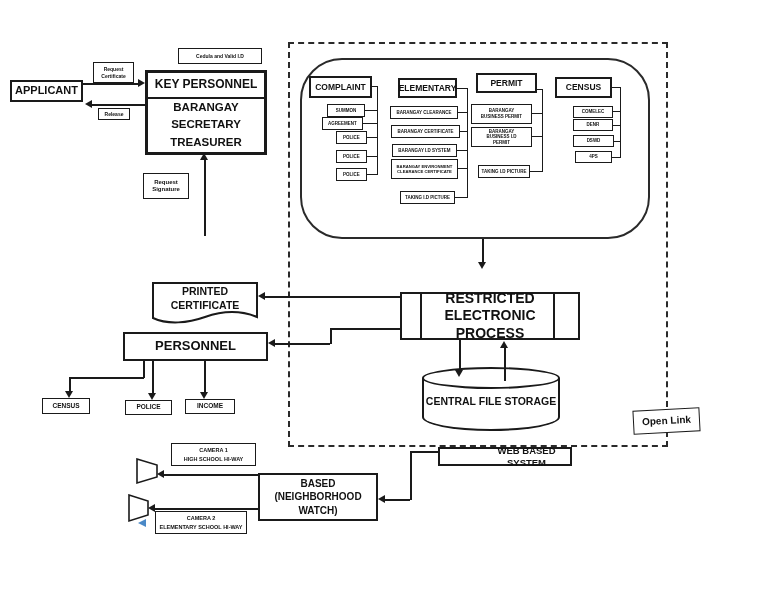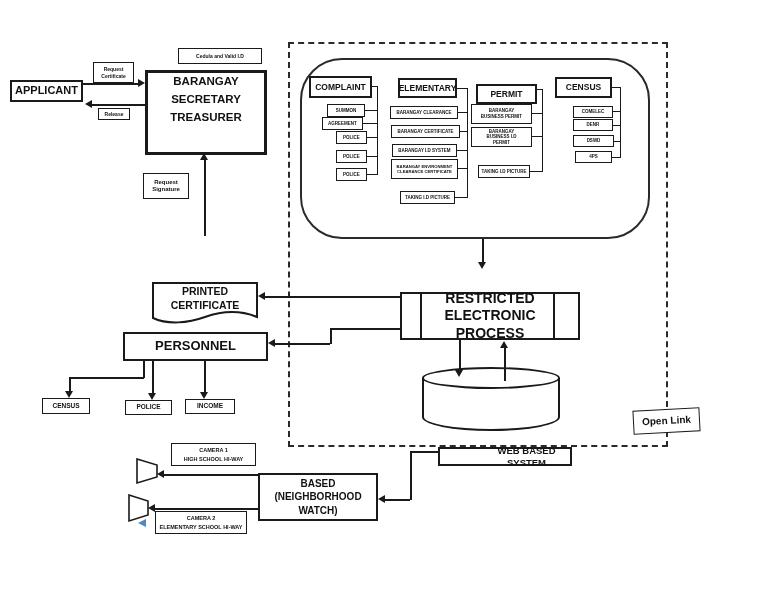--- a/index.html
+++ b/index.html
@@ -39,20 +39,23 @@
 
   <div class="box lite" style="left:93px;top:62px;width:41px;height:21px;font-size:5px;">
       <span>Request Certificate</span>
     </div>
 
   <div class="box lite" style="left:178px;top:48px;width:84px;height:16px;font-size:5px;">
       <span>Cedula and Valid I.D</span>
     </div>
 
   <div class="box" style="left:145px;top:70px;width:122px;height:85px;border-width:3px;flex-direction:column;justify-content:flex-start;">
+    <div style="width:100%;height:28px;border-bottom:2px solid #1a1a1a;display:flex;align-items:center;justify-content:center;font-size:12px;">
+        <span>KEY PERSONNEL</span>
+      </div>
     <div style="flex:1;display:flex;align-items:flex-start;justify-content:center;font-size:11.5px;line-height:1.55;padding:0 14px;">
         <span>BARANGAY SECRETARY TREASURER</span>
       </div>
   </div>
 
   <div class="box lite" style="left:98px;top:108px;width:32px;height:12px;font-size:5px;">
       <span>Release</span>
     </div>
 
   <div class="box lite" style="left:143px;top:173px;width:46px;height:26px;font-size:6px;">
@@ -90,21 +93,21 @@
   <div class="box tiny" style="left:392px;top:144px;width:65px;height:13px;font-size:4.5px;">
       <span>BARANGAY I.D SYSTEM</span>
     </div>
   <div class="box tiny" style="left:391px;top:159px;width:67px;height:20px;font-size:4.2px;padding:0 4px;">
       <span>BARANGAY ENVIRONMENT CLEARANCE CERTIFICATE</span>
     </div>
   <div class="box tiny" style="left:400px;top:191px;width:55px;height:13px;font-size:4.5px;">
       <span>TAKING I.D PICTURE</span>
     </div>
 
-  <div class="box" style="left:476px;top:84px;width:61px;height:20px;font-size:8.5px;">
+  <div class="box" style="left:476px;top:73px;width:61px;height:20px;font-size:8.5px;">
       <span>PERMIT</span>
     </div>
   <div class="box tiny" style="left:471px;top:104px;width:61px;height:20px;font-size:4.5px;padding:0 6px;">
       <span>BARANGAY BUSINESS PERMIT</span>
     </div>
   <div class="box tiny" style="left:471px;top:127px;width:61px;height:20px;font-size:4.5px;padding:0 6px;">
       <span>BARANGAY BUSINESS I.D PERMIT</span>
     </div>
   <div class="box tiny" style="left:478px;top:165px;width:52px;height:13px;font-size:4.5px;">
       <span>TAKING I.D PICTURE</span>
@@ -149,20 +152,23 @@
   <div class="box" style="left:400px;top:292px;width:180px;height:48px;font-size:14px;">
     <div class="repbar" style="left:18px;"></div>
     <div class="repbar" style="right:23px;"></div>
     <span style="padding:0 30px;">RESTRICTED ELECTRONIC PROCESS</span>
   </div>
 
   <div style="position:absolute;left:422px;top:367px;width:138px;height:64px;">
     <div class="cyl-body"></div>
     <div class="cyl-top"></div>
   </div>
+  <div class="label-abs" style="left:422px;top:385px;width:138px;height:34px;font-size:10.5px;">
+      <span>CENTRAL FILE STORAGE</span>
+    </div>
 
   <div class="box" style="left:438px;top:447px;width:134px;height:19px;font-size:9.5px;padding-left:43px;">
       <span>WEB BASED SYSTEM</span>
     </div>
 
   <div class="box" style="left:633px;top:409px;width:67px;height:24px;font-size:10px;border-width:1.5px;transform:rotate(-3deg);">
       <span>Open Link</span>
     </div>
 
   <div class="box" style="left:258px;top:473px;width:120px;height:48px;font-size:10px;line-height:1.35;">

